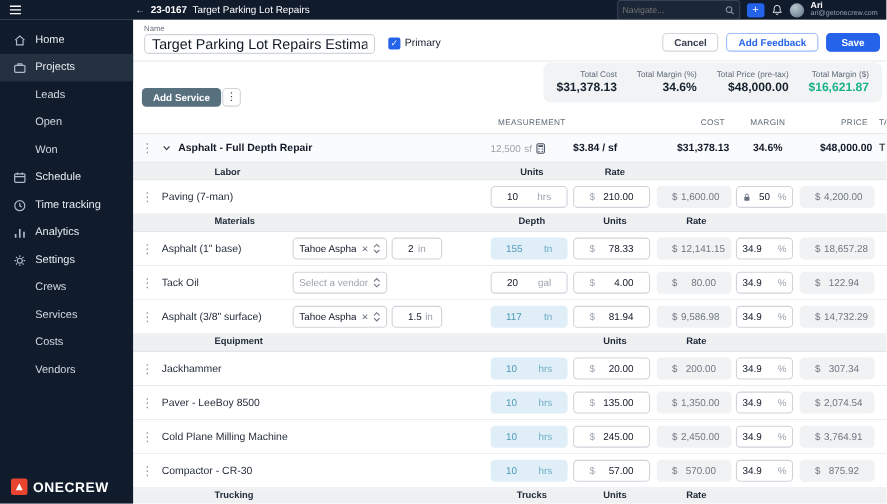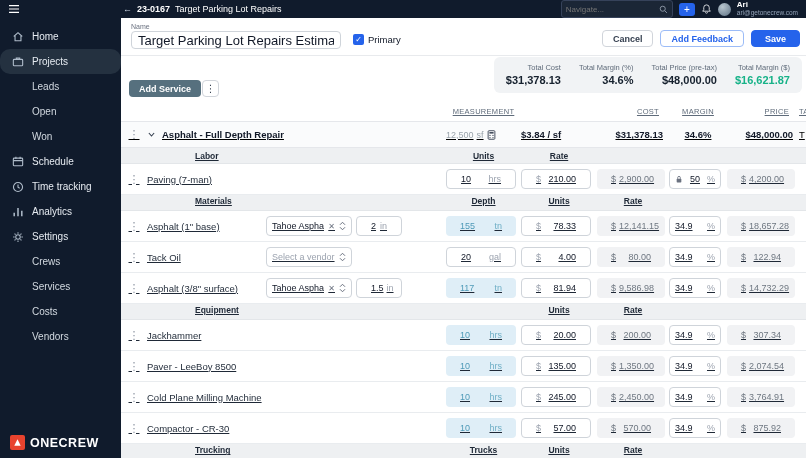--- a/index.html
+++ b/index.html
@@ -26,21 +26,21 @@
   .user-name { font-size:8px; font-weight:bold; }
   .user-email { font-size:6.5px; color:#94a3b8; }
 
   
   .shell { flex:1; display:flex; min-height:0; }
 
   
   .sidebar { flex:0 0 121px; background:#101b2c; color:#e6ebf1; position:relative;
     padding-top:6px; font-size:10px; }
   .side-item { height:25px; display:flex; align-items:center; gap:8px; padding:0 12px; cursor:pointer; }
-  .side-item.active { background:#243140;border-radius:10px; }
+  .side-item.active { background:#243140; }
   .side-item svg { flex:0 0 auto; color:#aebbc9; }
   .side-sub { height:25px; display:flex; align-items:center; padding:0 12px 0 32px;
     color:#d2d9e0; cursor:pointer; }
   .side-logo { position:absolute; bottom:8px; left:10px; display:flex; align-items:center; gap:5px; }
   .logo-mark { width:15px; height:15px; background:#e8432e; border-radius:2px;
     display:flex; align-items:center; justify-content:center; }
   .logo-text { font-size:12.5px; font-weight:bold; letter-spacing:.5px; color:#fff; }
 
   
   .main { flex:1; min-width:0; background:#fff; display:flex; flex-direction:column; overflow:hidden; }
@@ -70,21 +70,21 @@
   .stats { position:absolute; top:1px; right:4px; background:#f1f3f5; border-radius:6px;
     padding:6px 12px 7px 12px; display:flex; gap:18px; }
   .stat { text-align:right; }
   .stat-label { font-size:7.5px; color:#5f6b7a; margin-bottom:2px; white-space:nowrap; }
   .stat-value { font-size:11px; font-weight:bold; color:#16212e; white-space:nowrap; }
   .stat-value.green { color:#17b288; }
 
   
   .table { flex:1; min-height:0; }
   .grid-row { display:grid; align-items:center;
-    grid-template-columns:26px 119px 90px 90px 75px 76px 72px 58px 72px 40px;text-decoration:underline; }
+    grid-template-columns:26px 119px 90px 90px 75px 76px 72px 58px 72px 40px; }
   .thead { height:20px; border-bottom:1px solid #e5e7eb; font-size:7.5px; color:#5f6b7a;
     letter-spacing:.3px; }
   .th-center { text-align:center; }
   .th-right { text-align:right; padding-right:10px; }
   .service-row { height:26px; background:#fafbfc; border-bottom:1px solid #e5e7eb; font-size:9.5px; }
   .svc-name { grid-column:2/5; display:flex; align-items:center; gap:6px; font-weight:bold;
     color:#111827; white-space:nowrap; }
   .svc-meas { display:flex; align-items:center; gap:3px; font-size:9px; color:#9aa3ab; }
   .svc-rate { font-weight:bold; color:#111827; font-size:9.5px; }
   .cell-right-b { text-align:right; padding-right:6px; font-weight:bold; color:#111827; }
@@ -324,21 +324,21 @@
             </div>
           <div>
               <div class="f-input w-rate">
             <span class="fs">$</span>
                 <span class="fv">210.00</span>
               </div>
             </div>
           <div>
               <div class="f-pill w-cost">
             <span>$</span>
-                <span>2,900.00</span>
+                <span>1,600.00</span>
               </div>
             </div>
           <div>
               <div class="f-input w-margin">
             <svg class="icon" width="8" height="9" viewBox="0 0 12 13">
                   <rect x="2.5" y="5.5" width="7" height="5.5" rx="1" fill="#6b7280"></rect>
                   <path d="M4 5.5V3.8a2 2 0 0 1 4 0v1.7" fill="none" stroke="#6b7280" stroke-width="1.3"></path>
                 </svg>
             <span class="fv">50</span>
                 <span class="fs">%</span>

